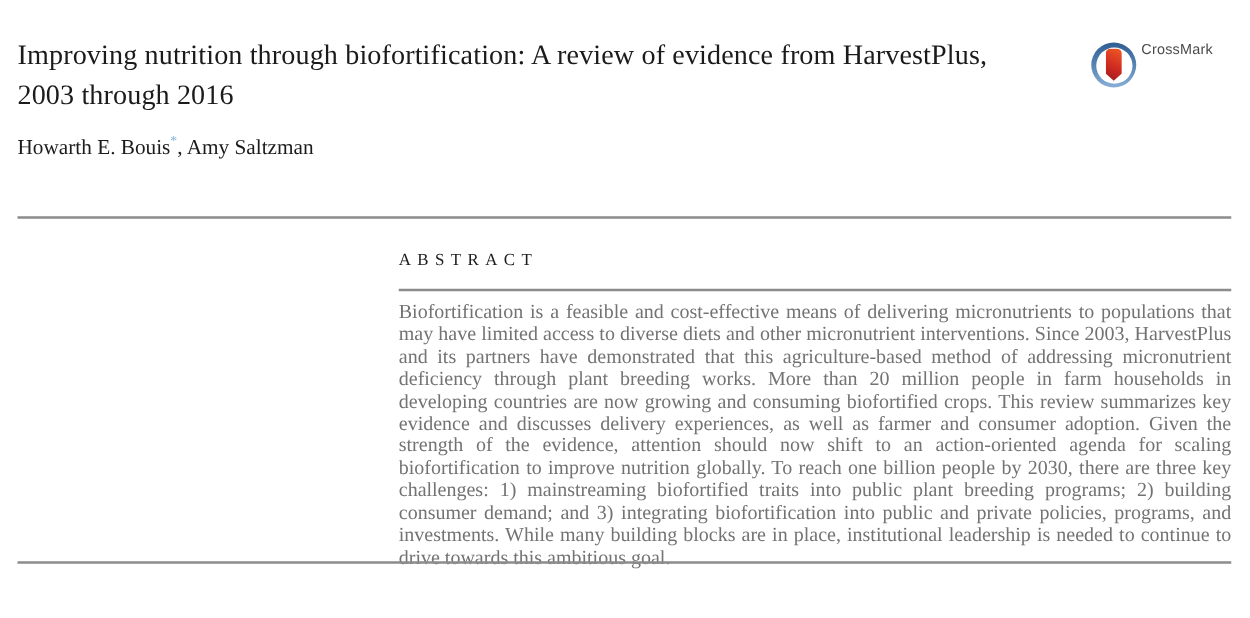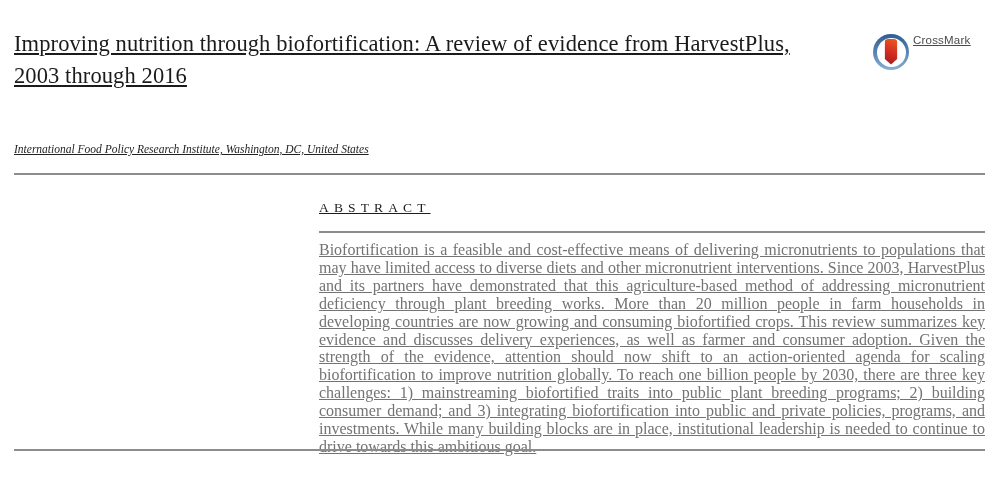--- a/index.html
+++ b/index.html
@@ -1,15 +1,15 @@
 <!DOCTYPE html>
 <html><head>
 <meta charset="utf-8">
 <style>
-  * { margin: 0; padding: 0; box-sizing: border-box; text-decoration: underline; }
+  * { margin: 0; padding: 0; box-sizing: border-box; }
   html, body { background: #ffffff; }
   .page {
     position: relative;
     width: 1000px;
     height: 494px;
     background: #ffffff;
     font-family: "Liberation Serif", serif;
     color: #1d1d1d;
     overflow: hidden;
   }
@@ -121,22 +121,24 @@
   <h1 class="title">Improving nutrition through biofortification: A review of evidence from HarvestPlus, 2003 through 2016</h1>
 
   <div class="crossmark">
     <span class="cm-circle">
       <span class="cm-inner"></span>
       <span class="cm-ribbon"></span>
     </span>
     <span class="cm-label">CrossMark</span>
   </div>
 
+  <div class="authors">
+    <span>Howarth E. Bouis</span><span class="mark">*</span><span>, </span><span>Amy Saltzman</span>
+  </div>
 
-  <div class="affiliation">International Food Policy Research Institute, Washington, DC, United States</div>
 
   <div class="rule rule-top"></div>
 
   <div class="abstract-heading">ABSTRACT</div>
 
   <div class="rule rule-abs"></div>
 
   <p class="abstract-body">Biofortification is a feasible and cost-effective means of delivering micronutrients to populations that may have limited access to diverse diets and other micronutrient interventions. Since 2003, HarvestPlus and its partners have demonstrated that this agriculture-based method of addressing micronutrient deficiency through plant breeding works. More than 20 million people in farm households in developing countries are now growing and consuming biofortified crops. This review summarizes key evidence and discusses delivery experiences, as well as farmer and consumer adoption. Given the strength of the evidence, attention should now shift to an action-oriented agenda for scaling biofortification to improve nutrition globally. To reach one billion people by 2030, there are three key challenges: 1) mainstreaming biofortified traits into public plant breeding programs; 2) building consumer demand; and 3) integrating biofortification into public and private policies, programs, and investments. While many building blocks are in place, institutional leadership is needed to continue to drive towards this ambitious goal.</p>
 
   <div class="rule rule-bottom"></div>

